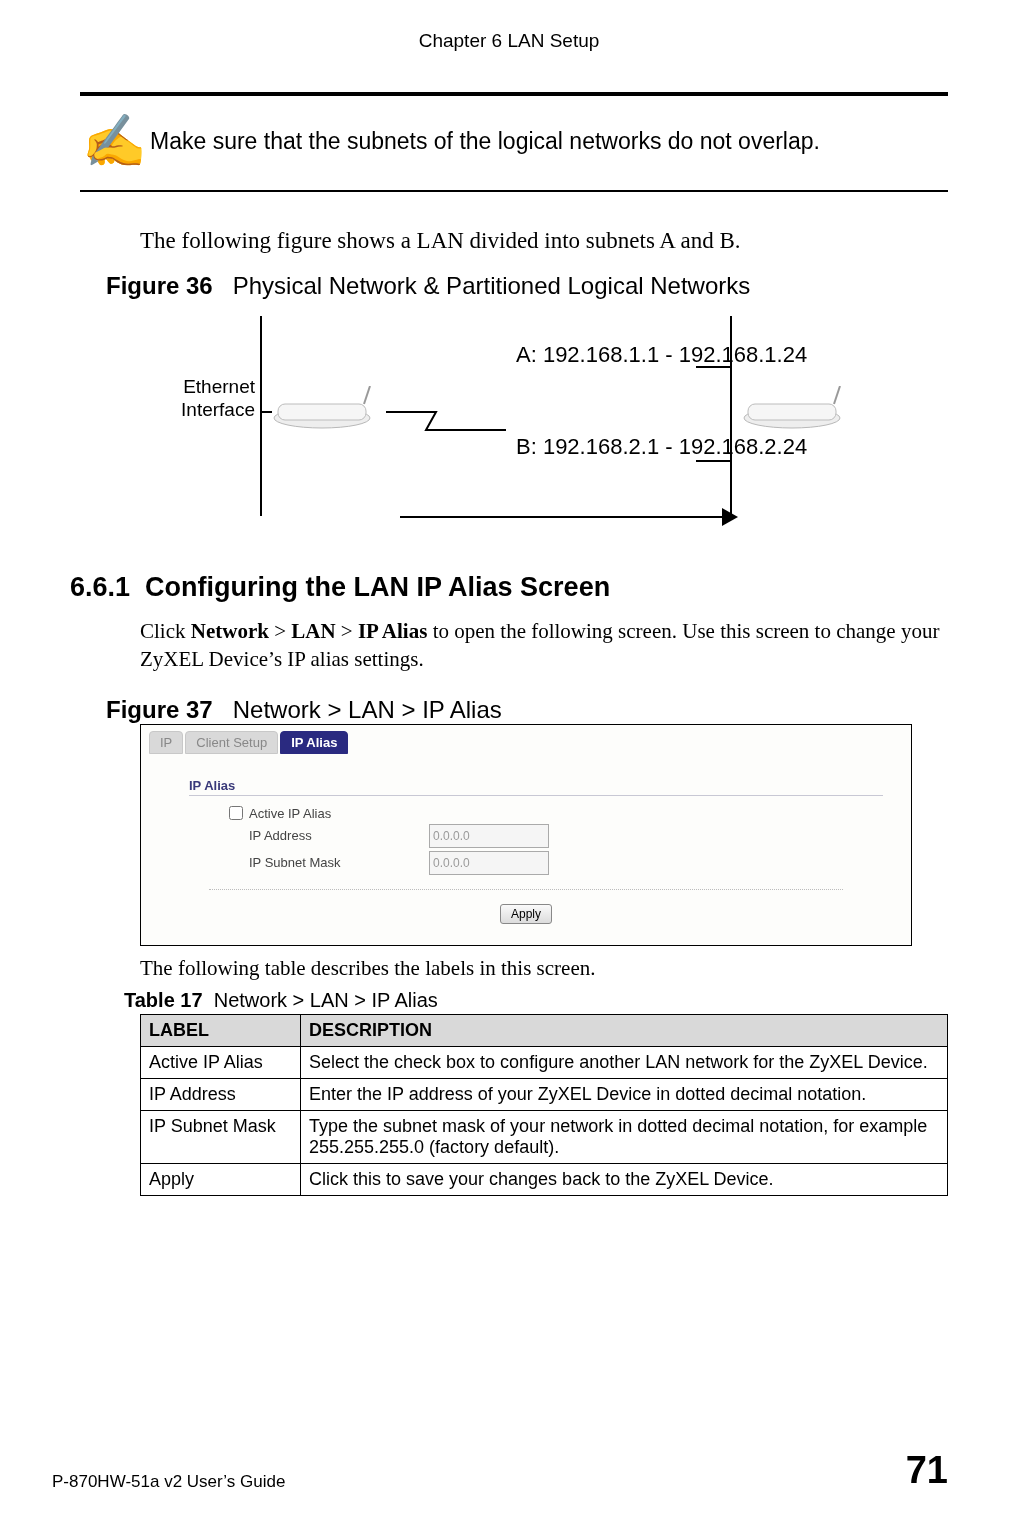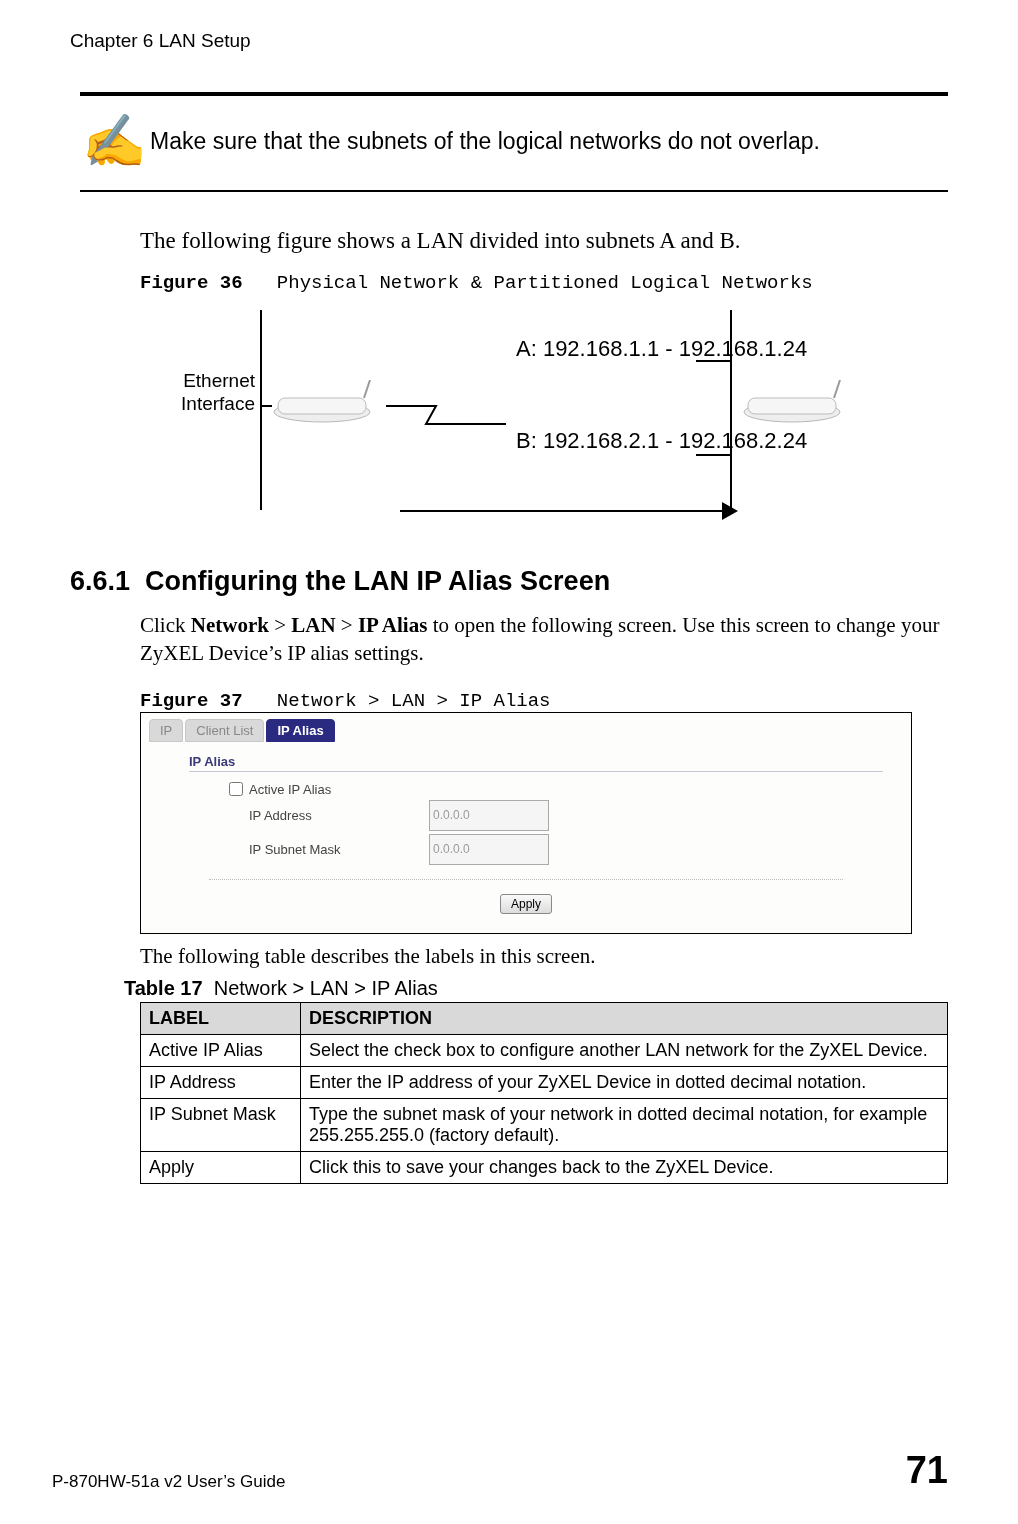--- a/index.html
+++ b/index.html
@@ -7,21 +7,21 @@
       width: 1018px;
       height: 1524px;
       font-family: "Times New Roman", Times, serif;
       font-size: 20px;
       color: #000;
       background: #fff;
       position: relative;
       padding: 30px 70px 0 70px;
     }
     .header-right {
-      text-align: left;
+      text-align: center;
       font-family: Arial, Helvetica, sans-serif;
       font-size: 19px;
       margin-bottom: 40px;
     }
     .note-block {
       border-top: 4px solid #000;
       border-bottom: 2px solid #000;
       padding: 20px 0 22px 0;
       display: flex;
       align-items: center;
@@ -38,23 +38,23 @@
     .note-text {
       font-family: Arial, Helvetica, sans-serif;
       font-size: 23px;
       line-height: 1.3;
     }
     .body-text {
       margin: 36px 0 18px 70px;
       font-size: 23px;
     }
     .fig-caption {
-      margin-left: 70px;
-      font-family: Liberation Mono, monospace;
-      font-size: 19px;
+      margin-left: 36px;
+      font-family: Liberation Sans, sans-serif;
+      font-size: 24px;
     }
     .fig-caption b { font-weight: bold; }
     .figure36 {
       position: relative;
       margin: 16px 0 10px 100px;
       width: 750px;
       height: 220px;
     }
     .figure36 .vline1 { position:absolute; left:90px; top:0; width:2px; height:200px; background:#000; }
     .figure36 .vline2 { position:absolute; left:560px; top:0; width:2px; height:200px; background:#000; }
@@ -88,42 +88,42 @@
       border: 1px solid #000;
       background: #fff;
       padding: 0;
     }
     .fig37-inner {
       background: #fdfdfb;
       padding: 6px 8px 14px 8px;
       position: relative;
       min-height: 220px;
     }
-    .tabs { display:flex; gap:2px; margin-bottom:12px; }
+    .tabs { display:flex; gap:2px; margin-bottom:24px; }
     .tab {
       font-family: Arial, Helvetica, sans-serif;
       font-size: 13px;
       padding: 3px 10px;
       border-radius: 4px 4px 0 0;
       cursor: pointer;
     }
     .tab.inactive { background:#d9d9d9; color:#888; border:1px solid #c8c8c8;}
     .tab.active   { background:#2a2a80; color:#fff; border:1px solid #2a2a80; font-weight:bold;}
     .panel-title {
       font-family: Arial, Helvetica, sans-serif;
       font-size: 13px;
       color: #3a3a7a;
       font-weight: bold;
       margin: 10px 0 2px 40px;
     }
     .panel-rule { border-bottom:1px solid #c8c8d4; margin:0 20px 10px 40px;}
     .form-row { display:flex; align-items:center; margin: 3px 0 3px 80px; font-family:Arial,Helvetica,sans-serif; font-size:13px; color:#444;}
     .form-row .lbl { width:180px; }
     .form-row input[type=text] {
-      width:120px; height:31px; border:1px solid #aaa; background:#f5f5f5; font-size:12px; color:#9a9a9a; padding:0 3px;
+      width:120px; height:24px; border:1px solid #aaa; background:#f5f5f5; font-size:12px; color:#9a9a9a; padding:0 3px;
     }
     .form-row input[type=checkbox]{ margin-right:6px; width:14px; height:14px;}
     .dotted-sep { border-top:1px dotted #bcbcbc; margin: 14px 60px 10px 60px;}
     .apply-wrap { text-align:center; }
     .apply-btn {
       display:inline-block; font-family:Arial,sans-serif; font-size:12px;
       padding:2px 10px; border:1px solid #888; background:linear-gradient(#fafafa,#dcdcdc);
       border-radius:3px; cursor:pointer;
     }
     .table-caption {
@@ -226,21 +226,21 @@
 
 <p class="fig-caption">
   <b>Figure 37</b>&nbsp;&nbsp;
   <span>Network &gt; LAN &gt; IP Alias</span>
 </p>
 
 <div class="fig37-box">
   <div class="fig37-inner">
     <div class="tabs">
       <div class="tab inactive">IP</div>
-      <div class="tab inactive">Client List</div>
+      <div class="tab inactive">Client Setup</div>
       <div class="tab active">IP Alias</div>
     </div>
     <div class="panel-title">IP Alias</div>
     <div class="panel-rule"></div>
     <div class="form-row">
       <input type="checkbox" style="">
       <span class="lbl">Active IP Alias</span>
     </div>
     <div class="form-row">
       <span class="lbl" style="margin-left:20px">IP Address</span>

